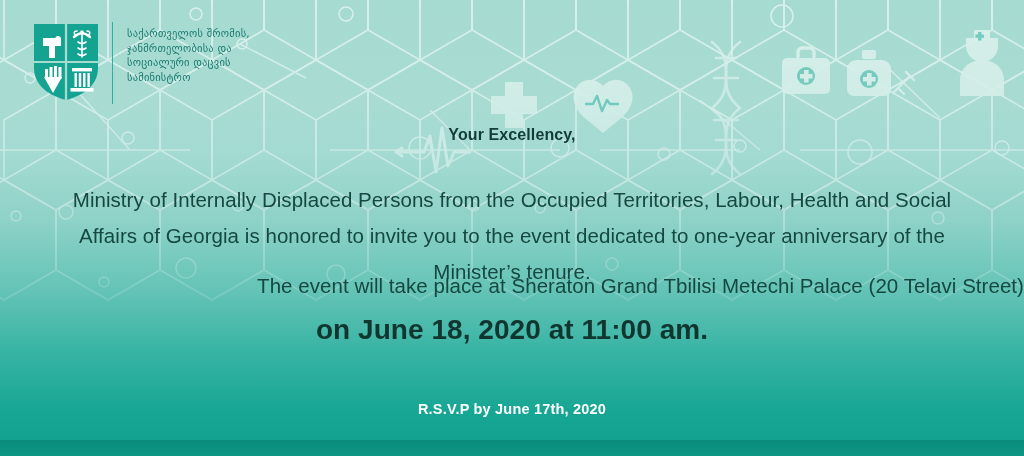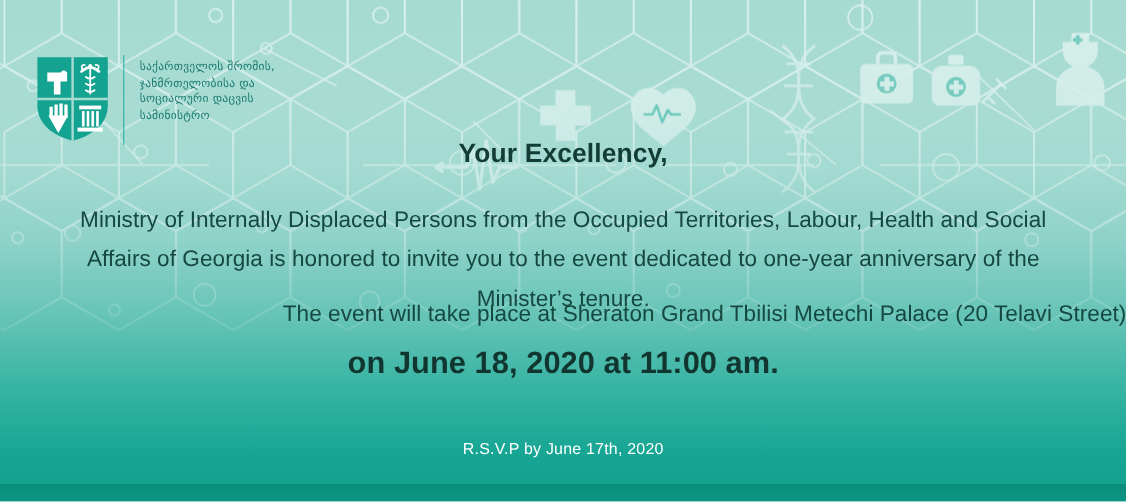--- a/index.html
+++ b/index.html
@@ -37,21 +37,20 @@
   .pattern svg { display: block; }
 
   
   .logo-block {
     position: absolute;
     left: 32px;
     top: 22px;
     display: flex;
     align-items: flex-start;
     gap: 0px;
-    margin-top: 28px;
   }
   .shield {
     width: 68px;
     height: 80px;
     flex: none;
   }
   .logo-divider {
     width: 1px;
     height: 82px;
     background: #17a896;
@@ -71,21 +70,21 @@
     font-weight: 400;
   }
 
   
   .salutation {
     position: absolute;
     top: 126px;
     left: 0;
     width: 1024px;
     text-align: center;
-    font-size: 24px;
+    font-size: 16px;
     font-weight: bold;
     color: #123c36;
     letter-spacing: .1px;
   }
   .para {
     position: absolute;
     left: 0;
     width: 1024px;
     text-align: center;
     color: #154840;
@@ -101,21 +100,21 @@
     font-size: 28px;
     color: #11362f;
   }
   .rsvp {
     position: absolute;
     top: 401px;
     left: 0;
     width: 1024px;
     text-align: center;
     font-size: 14.5px;
-    font-weight: normal;
+    font-weight: bold;
     color: #ffffff;
     letter-spacing: .2px;
   }
   .bottom-band {
     position: absolute;
     left: 0;
     bottom: 0;
     width: 1024px;
     height: 16px;
     background: linear-gradient(to bottom, #0b8c7a 0%, #0c9281 60%, #0d9684 100%);

